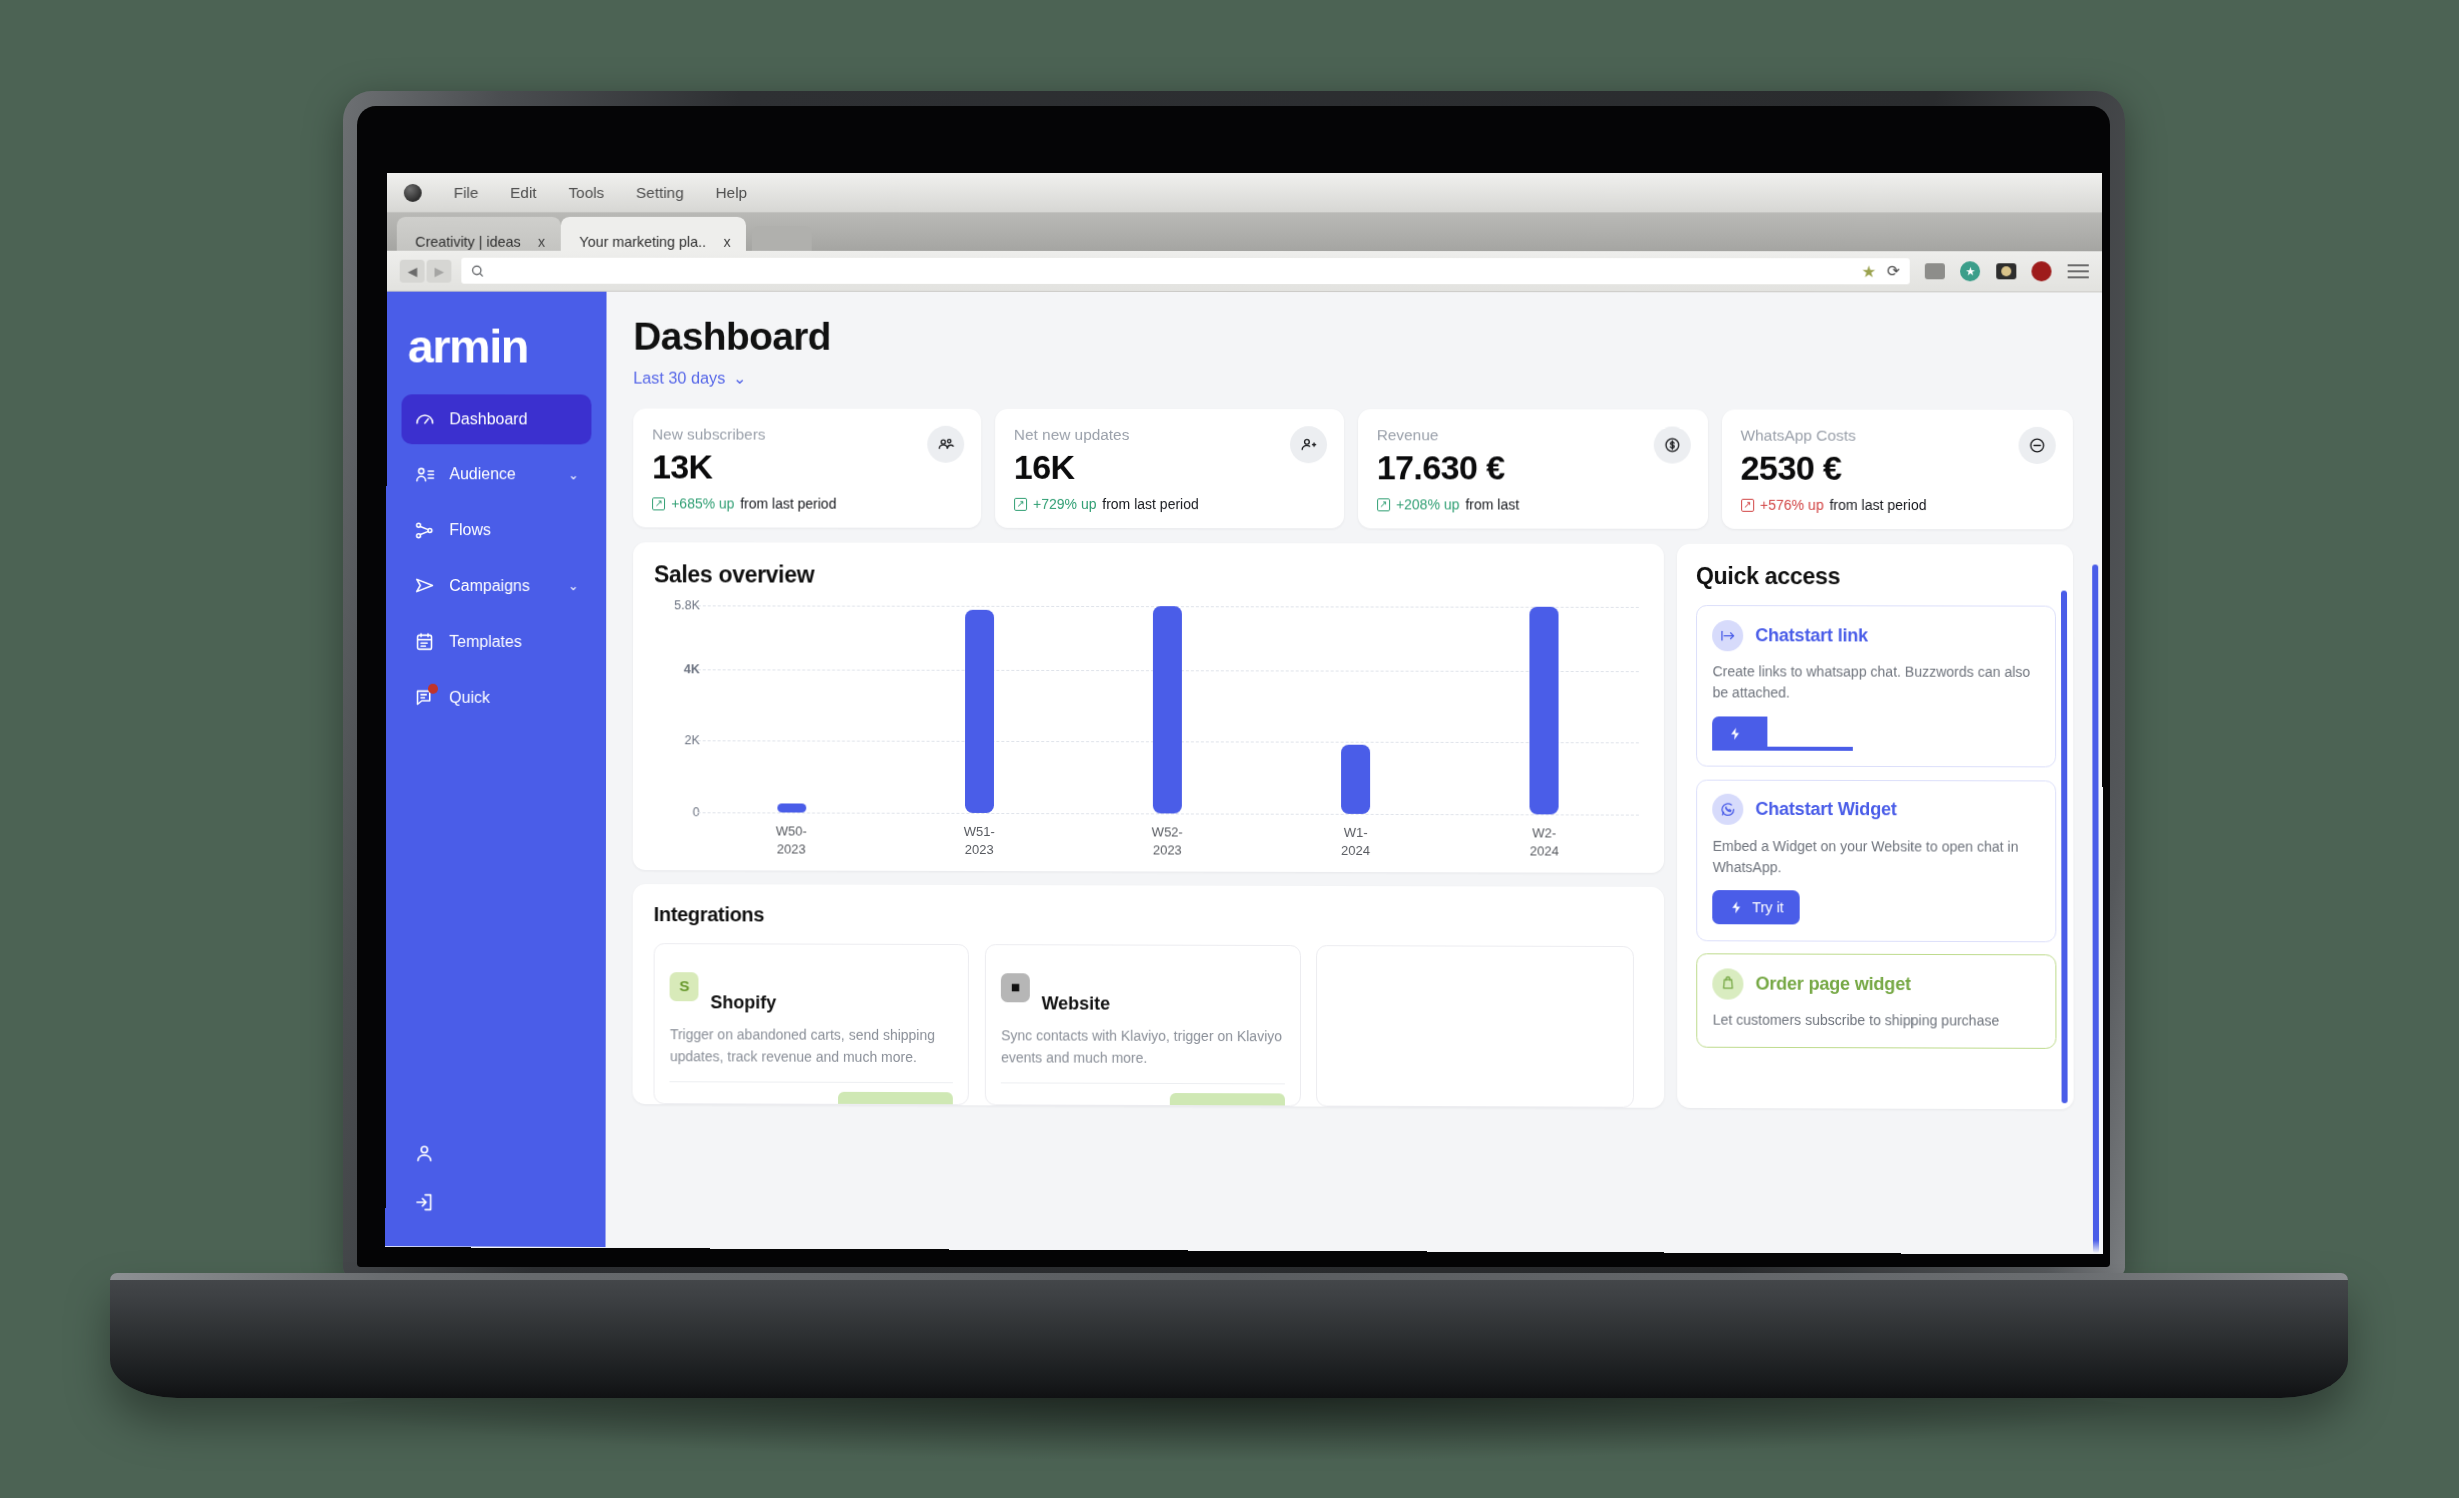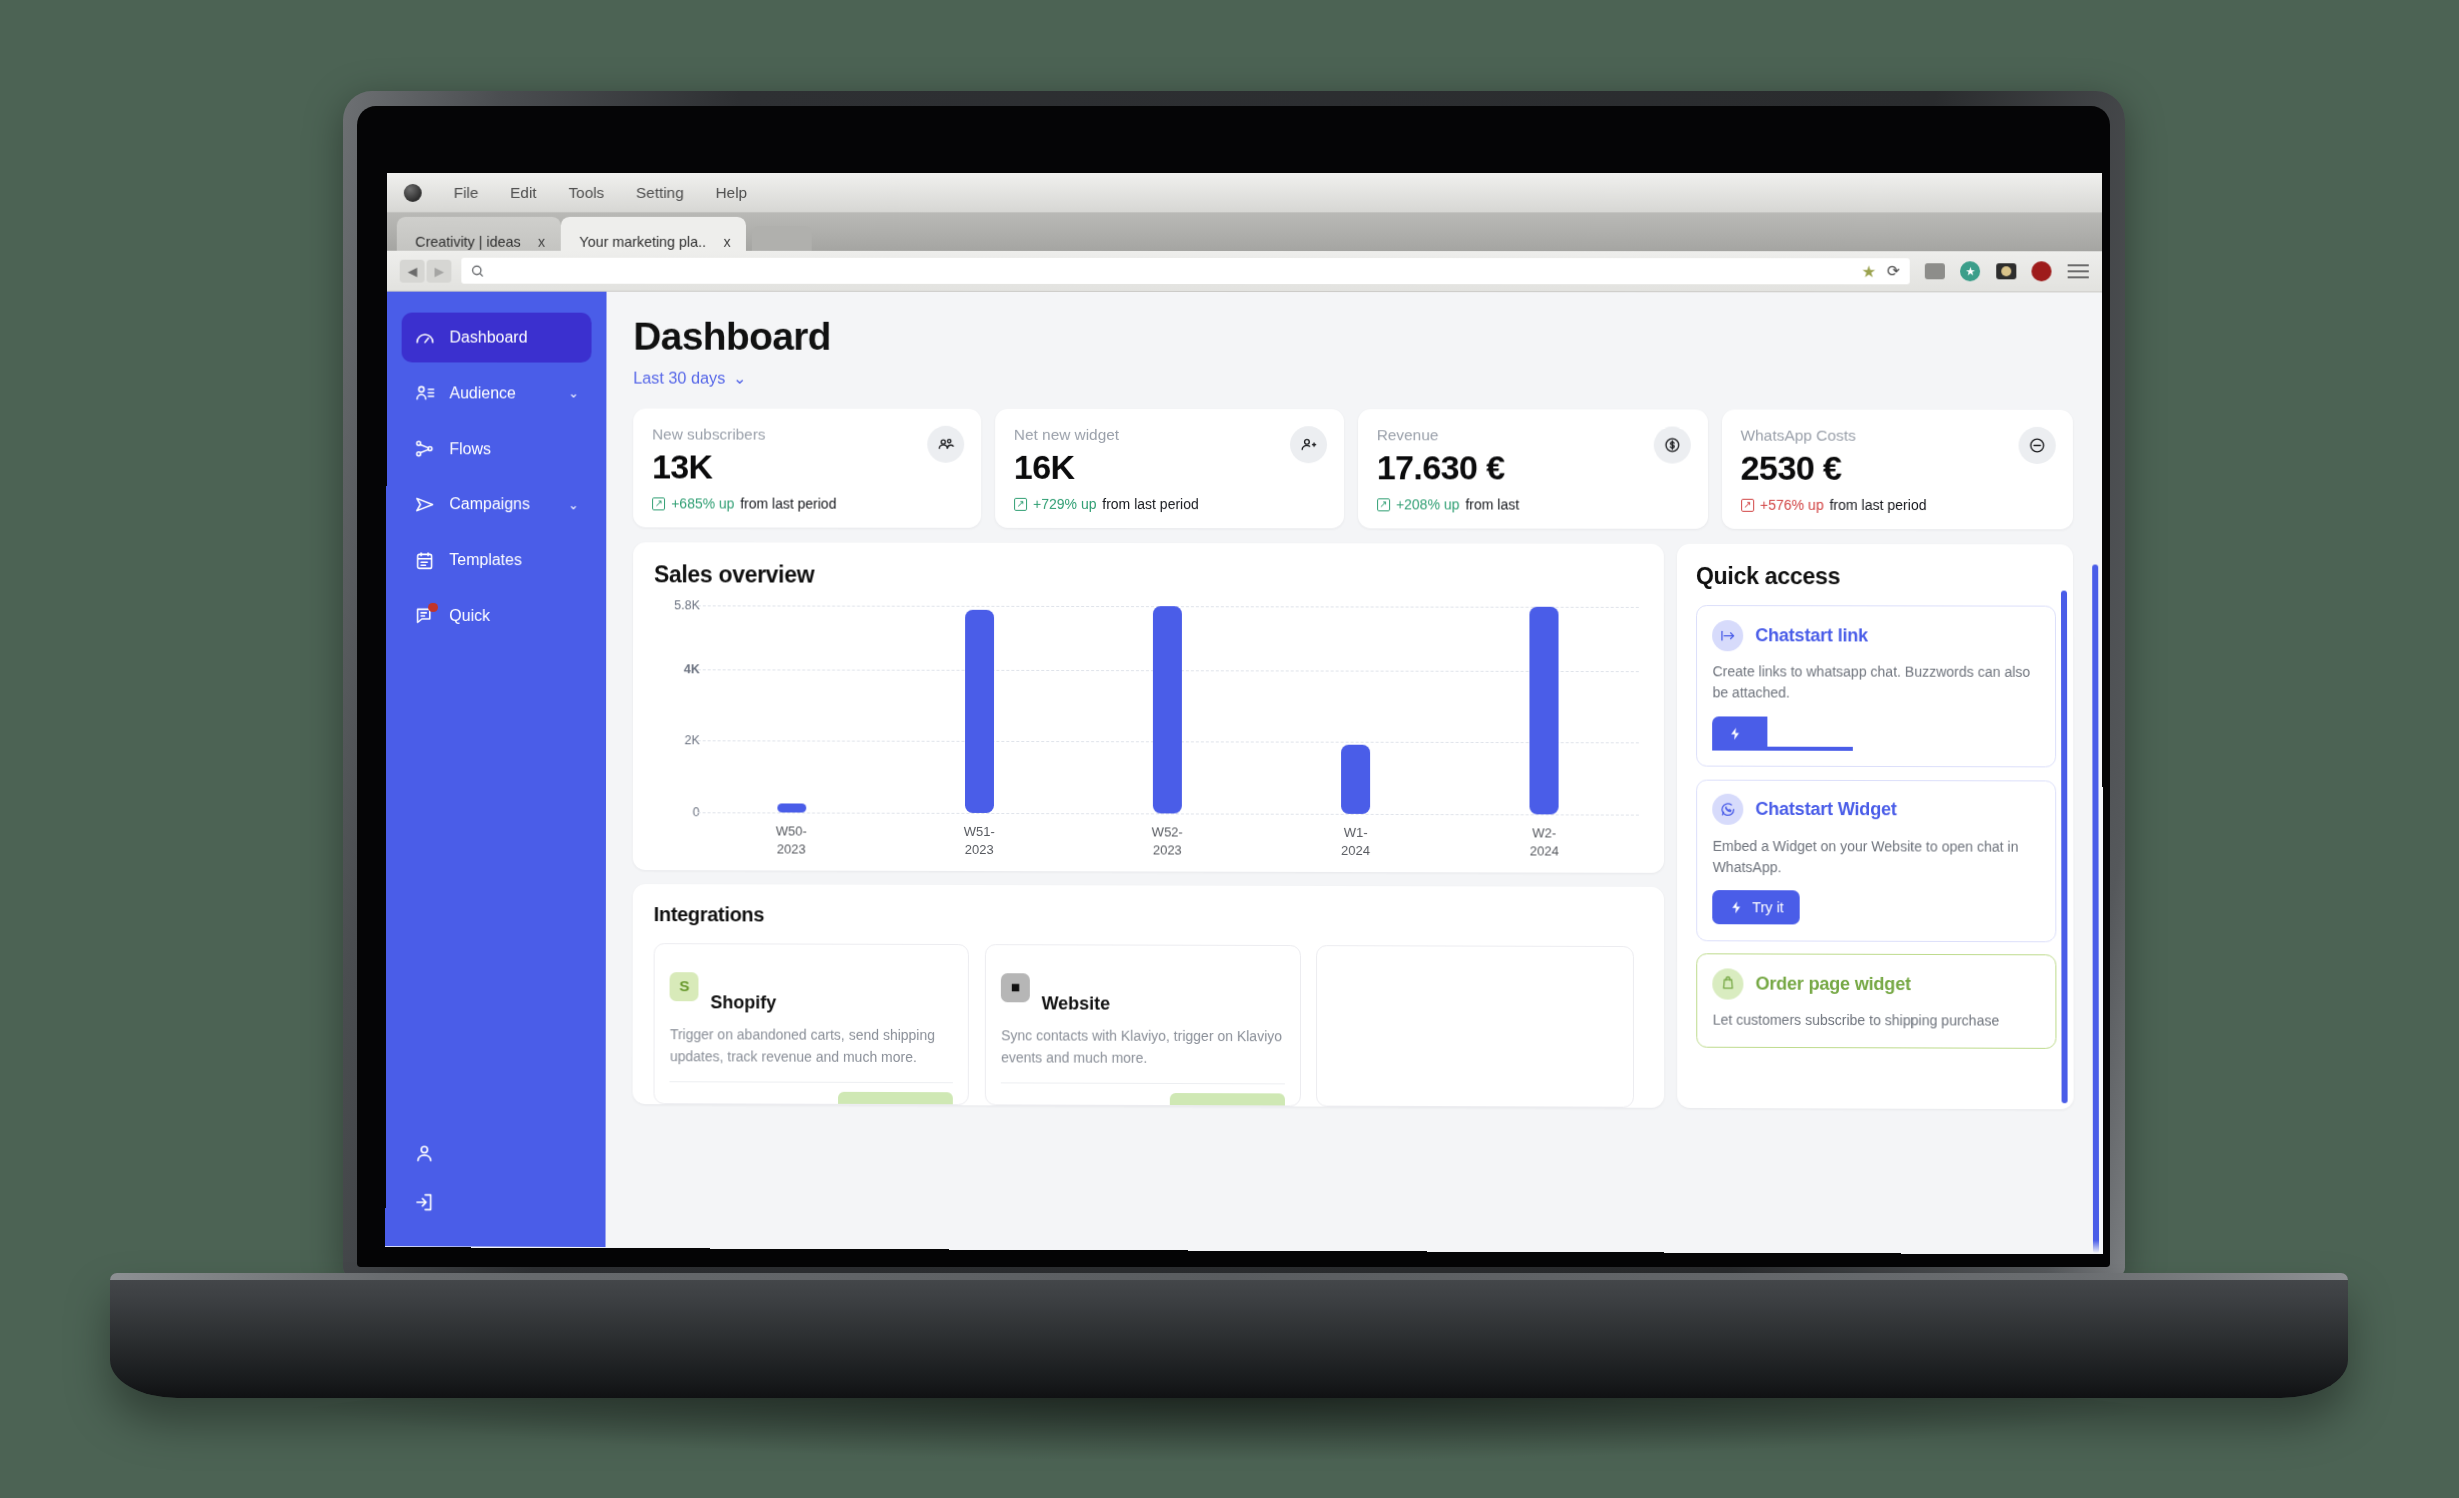--- a/index.html
+++ b/index.html
@@ -321,20 +321,21 @@
           <i style="display:block;width:21px;height:2.4px;background:#6b6b6b;"></i>
           <i style="display:block;width:21px;height:2.4px;background:#6b6b6b;"></i>
           <i style="display:block;width:21px;height:2.4px;background:#6b6b6b;"></i>
         </span>
       </div>
     </div>
 
     <div id="app">
 
       <aside id="sidebar">
+        <div class="brand">armin</div>
 
         <nav class="nav-list">
 
           <div class="nav-row active">
             <span class="nav-icon">
               <svg viewBox="0 0 24 24">
                   <path d="M3 17a9 9 0 0 1 18 0" stroke-linecap="round"></path>
                   <path d="M12 17l4-5" stroke-linecap="round"></path>
                 </svg>
             </span>
@@ -444,21 +445,21 @@
               <svg viewBox="0 0 24 24">
                   <circle cx="9" cy="9" r="2.6"></circle>
                   <circle cx="16.5" cy="8" r="2.1"></circle>
                   <path d="M4 17c0-2.6 2.2-4.2 5-4.2s5 1.6 5 4.2" stroke-linecap="round"></path>
                   <path d="M14.5 16.4c.2-2.2 1.9-3.4 4-3.4 1.2 0 2.3.4 3 1.1" stroke-linecap="round"></path>
                 </svg>
             </div>
           </div>
 
           <div class="kpi-card">
-            <div class="kpi-label">Net new widget</div>
+            <div class="kpi-label">Net new updates</div>
             <div class="kpi-value">16K</div>
             <div class="kpi-delta up">
               <span class="delta-ico">↗</span>
               <span class="pct">+729% up</span>
               <span class="tailtxt">from last period</span>
             </div>
             <div class="kpi-circle">
               <svg viewBox="0 0 24 24">
                   <circle cx="10" cy="8.5" r="3"></circle>
                   <path d="M4 18c0-3 2.7-4.8 6-4.8 1.3 0 2.5.3 3.5.8" stroke-linecap="round"></path>

